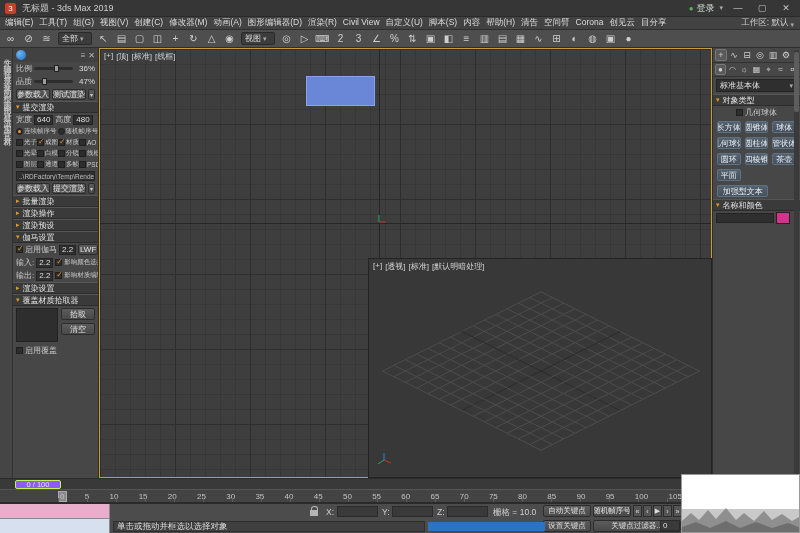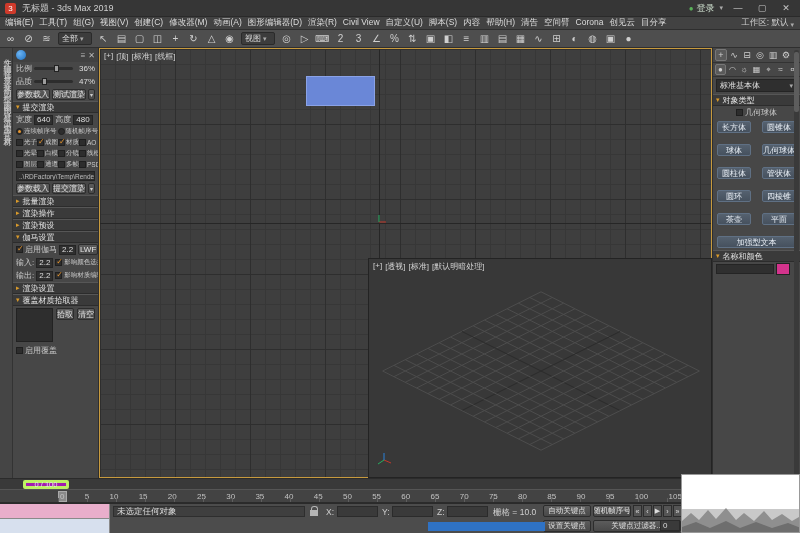--- a/index.html
+++ b/index.html
@@ -51,21 +51,21 @@
   .rd{width:7px;height:7px;border-radius:50%;background:#2d2d2d;border:1px solid #1f1f1f;display:inline-block;position:relative;flex:none}
   .rd.on:after{content:"";position:absolute;left:1px;top:1px;width:3px;height:3px;border-radius:50%;background:var(--check-orange)}
   .rads{font-size:6.5px;gap:1px}
   .rlab{color:#c9c9c9;white-space:nowrap}
   .checks{justify-content:space-between;gap:0;font-size:6.5px}
   .ck{display:flex;align-items:center;gap:1px}
   .clab{color:#c9c9c9;white-space:nowrap}
   .clab.tiny{font-size:6.5px}
   .ovr{display:flex;gap:3px;padding:2px 3px}
   .ovrprev{width:42px;height:34px;background:#2e2e2e;border:1px solid #222}
-  .ovrbtns{display:flex;flex-direction:row;gap:3px;flex:1}
+  .ovrbtns{display:flex;flex-direction:column;gap:3px;flex:1}
   .ovrbtns .lbtn{flex:none;height:12px}
   
   .vp-top{position:absolute;left:99px;top:48px;width:613px;height:430px;border:1px solid var(--accent-orange);background-color:#3e3e3e;
     background-image:
       repeating-linear-gradient(to right,#2e2e2e 0 1px,transparent 1px 75px),
       repeating-linear-gradient(to bottom,#2e2e2e 0 1px,transparent 1px 75px),
       repeating-linear-gradient(to right,#373737 0 1px,transparent 1px 15px),
       repeating-linear-gradient(to bottom,#373737 0 1px,transparent 1px 15px)}
   .axisv{position:absolute;left:279px;top:0;width:1px;height:100%;background:#262626}
   .axish{position:absolute;left:0;top:174px;width:100%;height:1px;background:#262626}
@@ -78,31 +78,31 @@
   .tripod3{position:absolute;left:6px;bottom:8px}
   
   .cpanel{position:absolute;left:712px;top:48px;width:88px;height:455px;background:#474747;border-left:1px solid #2e2e2e;font-size:8px}
   .cp-tabs{display:flex;gap:1px;padding:1px 2px;border-bottom:1px solid #333}
   .cpt{width:12px;height:12px;display:flex;align-items:center;justify-content:center;color:#cfcfcf;font-size:9px;border:1px solid transparent}
   .cp-tabs .cpt:first-child{background:#5a5a5a;border:1px solid #777;border-radius:2px}
   .cp-subs{display:flex;gap:1px;padding:1px 2px;border-bottom:1px solid #333}
   .cp-subs .cpt{width:11px;height:11px;font-size:8px}
   .cp-subs .cpt:first-child{background:#5a5a5a;border:1px solid #777;border-radius:2px}
   .cp-dd{height:13px;margin:2px 3px;background:#2f2f2f;border:1px solid #242424;display:flex;align-items:center;justify-content:space-between;padding:0 3px;color:#e0e0e0}
-  .cp-grid{display:grid;grid-template-columns:1fr 1fr;gap:11px;padding:2px 4px}
+  .cp-grid{display:grid;grid-template-columns:1fr 1fr 1fr;gap:4px;padding:2px 4px}
   .cpbtn{height:12px;background:linear-gradient(#55616f,#46515e);border:1px solid var(--button-blue-border);border-radius:2px;display:flex;align-items:center;justify-content:center;color:#e8eef5;font-size:8px;white-space:nowrap;overflow:hidden}
   .cp-grid .cpbtn:last-child{grid-column:1/3}
   .lrow.center{justify-content:center}
   .lfield.name{width:58px}
   .swatch{width:14px;height:12px;background:var(--swatch-magenta);border:1px solid #222}
   .cp-scroll{position:absolute;right:1px;top:2px;width:5px;height:448px;background:#3a3a3a;border-radius:2px}
   .cp-scroll .thumb{position:absolute;left:0;top:2px;width:5px;height:60px;background:#5d5d5d;border-radius:2px;display:block}
   
   .tslider{position:absolute;left:0;top:478px;width:712px;height:11px;background:#393939;border-top:1px solid #2b2b2b;display:flex;align-items:center;padding:0 3px;gap:2px}
-  .tshandle{width:46px;height:9px;background:#a21caf;border:3px solid #bef264;border-radius:2px;font-size:7.5px;color:#e3e3e3;display:flex;align-items:center;justify-content:center;margin-left:20px}
+  .tshandle{width:46px;height:9px;background:#8b5cf6;border:1px solid #bef264;border-radius:2px;font-size:7.5px;color:#e3e3e3;display:flex;align-items:center;justify-content:center;margin-left:12px}
   .tsbtn{width:12px;height:9px;background:#4a4a4a;border:1px solid #2b2b2b;font-size:7px;color:#ccc;display:flex;align-items:center;justify-content:center}
   .ruler{position:absolute;left:0;top:489px;width:712px;height:14px;background:#434343;border-top:1px solid #555;border-bottom:1px solid #2b2b2b}
   .ruler:after{content:"";position:absolute;left:58px;right:30px;bottom:0;height:4px;background:repeating-linear-gradient(to right,#5f5f5f 0 1px,transparent 1px 29px)}
   .rhandle{position:absolute;left:58px;top:1px;width:9px;height:11px;background:#8a8a8a;border:1px solid #aaa}
   .ticks{position:absolute;left:60px;right:30px;top:2px;display:flex;justify-content:space-between;font-size:8px;color:#c2c2c2}
   
   .sbar{position:absolute;left:0;top:503px;width:800px;height:30px;background:#4c4c4c;border-top:1px solid #2a2a2a}
   .macro{position:absolute;left:0;top:0;width:110px;height:15px;background:var(--macro-pink);border-right:1px solid #8a8a8a;border-bottom:1px solid #8a8a8a}
   .listen{position:absolute;left:0;top:15px;width:110px;height:15px;background:var(--listener-blue);border-right:1px solid #8a8a8a}
   .sfield{position:absolute;background:#3f3f3f;border:1px solid #2e2e2e;color:#dcdcdc;display:flex;align-items:center;padding:0 3px;font-size:8.5px;white-space:nowrap;overflow:hidden}
@@ -555,21 +555,21 @@
         <span class="tick">90</span>
         <span class="tick">95</span>
         <span class="tick">100</span>
         <span class="tick">105</span>
       </div>
   </div>
 
   <div class="sbar">
     <div class="macro"></div>
     <div class="listen"></div>
-    <div class="sfield s1">未选定任何对象</div>
+    <div class="sfield s2">单击或拖动并框选以选择对象</div>
     <span class="lockic"></span>
     <span class="sclab cx">X:</span>
     <span class="cfield cxf"></span>
     <span class="sclab cy">Y:</span>
     <span class="cfield cyf"></span>
     <span class="sclab cz">Z:</span>
     <span class="cfield czf"></span>
     <span class="gridlab">栅格 = 10.0</span>
     <span class="skbtn autok">自动关键点</span>
     <span class="skbtn selset">随机帧序号</span>

